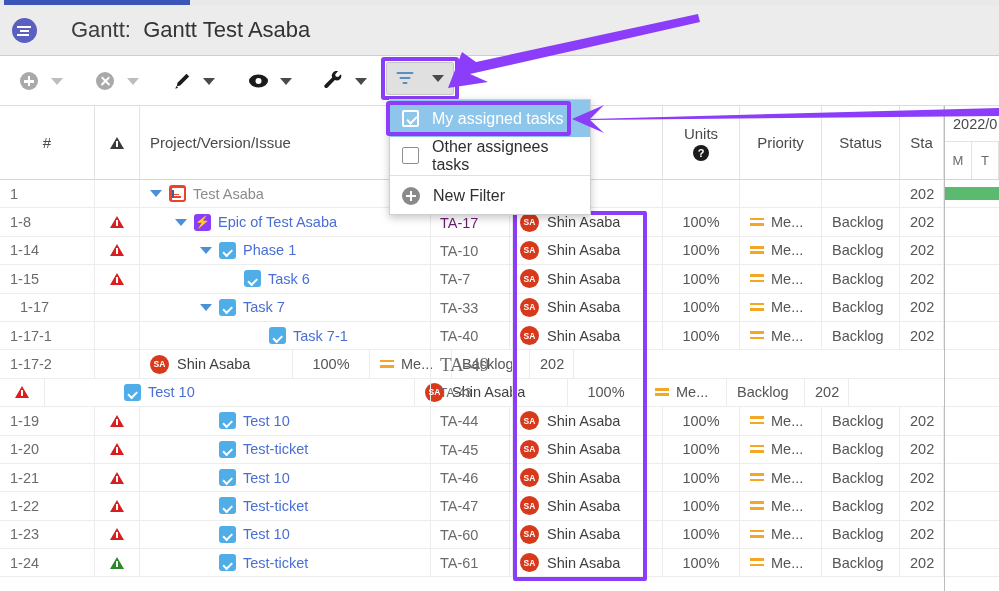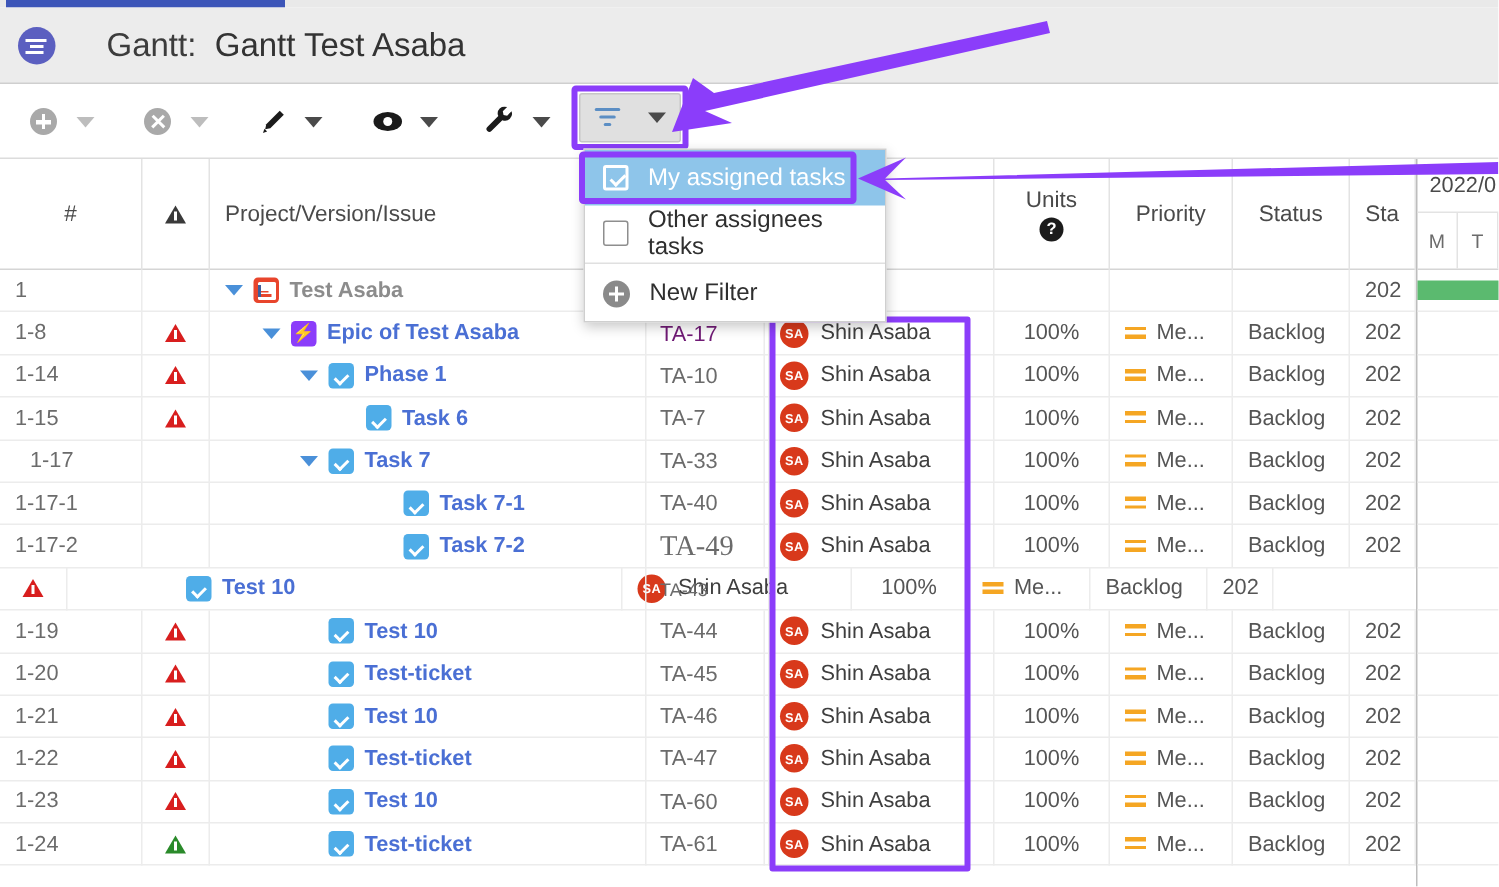--- a/index.html
+++ b/index.html
@@ -200,21 +200,21 @@
   .ti-epic::after {
     content: "\26A1"; position: absolute; left: 0; top: 0; width: 17px; height: 17px;
     color: #fff; font-size: 12px; display: flex; align-items: center; justify-content: center;
   }
   .ti-task { background: #4fade8; }
   .ti-task::after {
     content: ""; position: absolute; left: 4px; top: 7.5px; width: 7px; height: 3.5px;
     border-left: 2.2px solid #fff; border-bottom: 2.2px solid #fff; transform: rotate(-45deg);
   }
 
-  .issue-name { color: #4a6fd4; font-size: 14.5px; margin-left: 7px; font-weight: bold; }
+  .issue-name { color: #4a6fd4; font-size: 14.5px; margin-left: 7px; }
   .issue-name.proj { color: #8c8c8c; }
 
   .avatar {
     width: 19px; height: 19px; border-radius: 50%; background: #d8391b; color: #fff;
     font-size: 8.5px; font-weight: bold; display: flex; align-items: center; justify-content: center;
     flex: none; letter-spacing: .2px;
   }
   .assignee-name { margin-left: 8px; font-size: 14.5px; color: #3f3f3f; }
 
   .prio-ico { width: 14px; height: 11px; position: relative; flex: none; }
@@ -537,25 +537,20 @@
               <i></i>
             </span>
             <span class="prio-text">Me...</span>
           </div>
           <div class="cell" style="width: 78px;">Backlog</div>
           <div class="cell" style="width: 44px;">202</div>
         </div>
         <div class="row">
           <div class="cell idx" style="width: 95px;">1-17-2</div>
           <div class="cell center" style="width: 45px;"></div>
-          <div class="cell" style="width: 370px; padding-left: 110px;">
-            <span class="twisty-sp"></span>
-            <span class="ti ti-task" style="margin-left: 7px;"></span>
-            <span class="issue-name">Task 7-2</span>
-          </div>
           <div class="cell" style="width: 153px;">
             <span class="avatar">SA</span>
             <span class="assignee-name">Shin Asaba</span>
           </div>
           <div class="cell center" style="width: 77px;">100%</div>
           <div class="cell" style="width: 82px;">
             <span class="prio-ico">
               <i></i>
               <i></i>
             </span>

